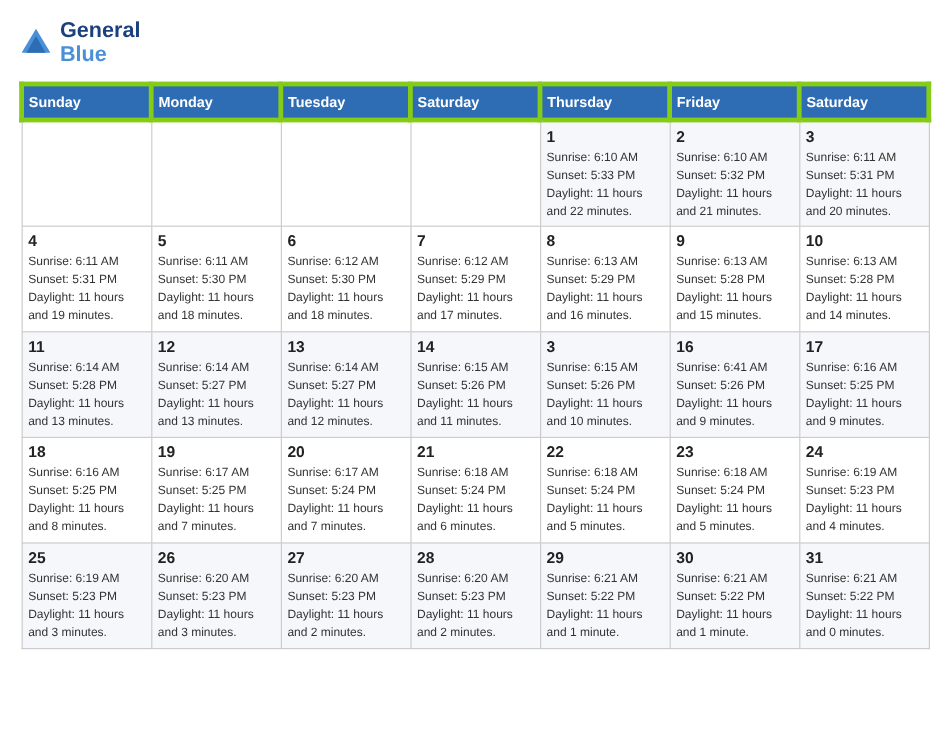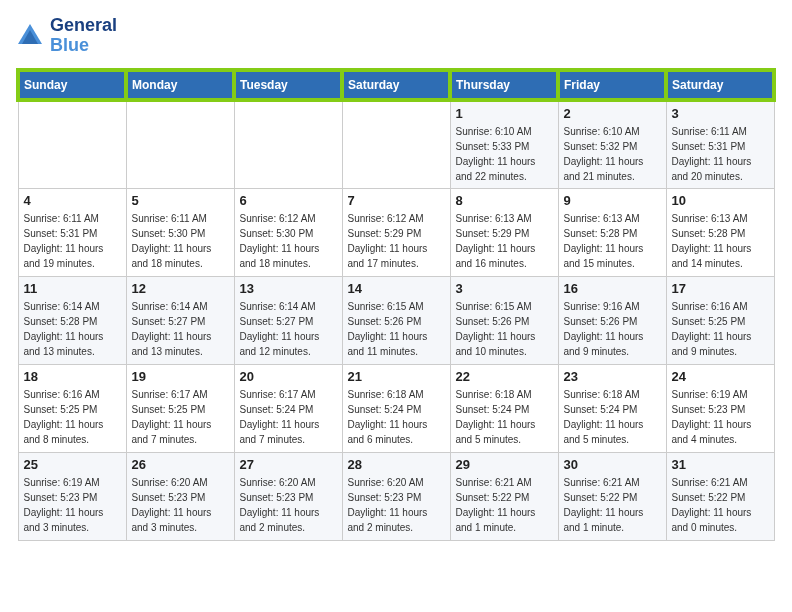--- a/index.html
+++ b/index.html
@@ -227,21 +227,21 @@
         </td>
         <td>
           <div class="day-num">3</div>
           <div class="day-info">Sunrise: 6:15 AM
 Sunset: 5:26 PM
 Daylight: 11 hours
 and 10 minutes.</div>
         </td>
         <td>
           <div class="day-num">16</div>
-          <div class="day-info">Sunrise: 9:16 AM
+          <div class="day-info">Sunrise: 6:41 AM
 Sunset: 5:26 PM
 Daylight: 11 hours
 and 9 minutes.</div>
         </td>
         <td>
           <div class="day-num">17</div>
           <div class="day-info">Sunrise: 6:16 AM
 Sunset: 5:25 PM
 Daylight: 11 hours
 and 9 minutes.</div>

